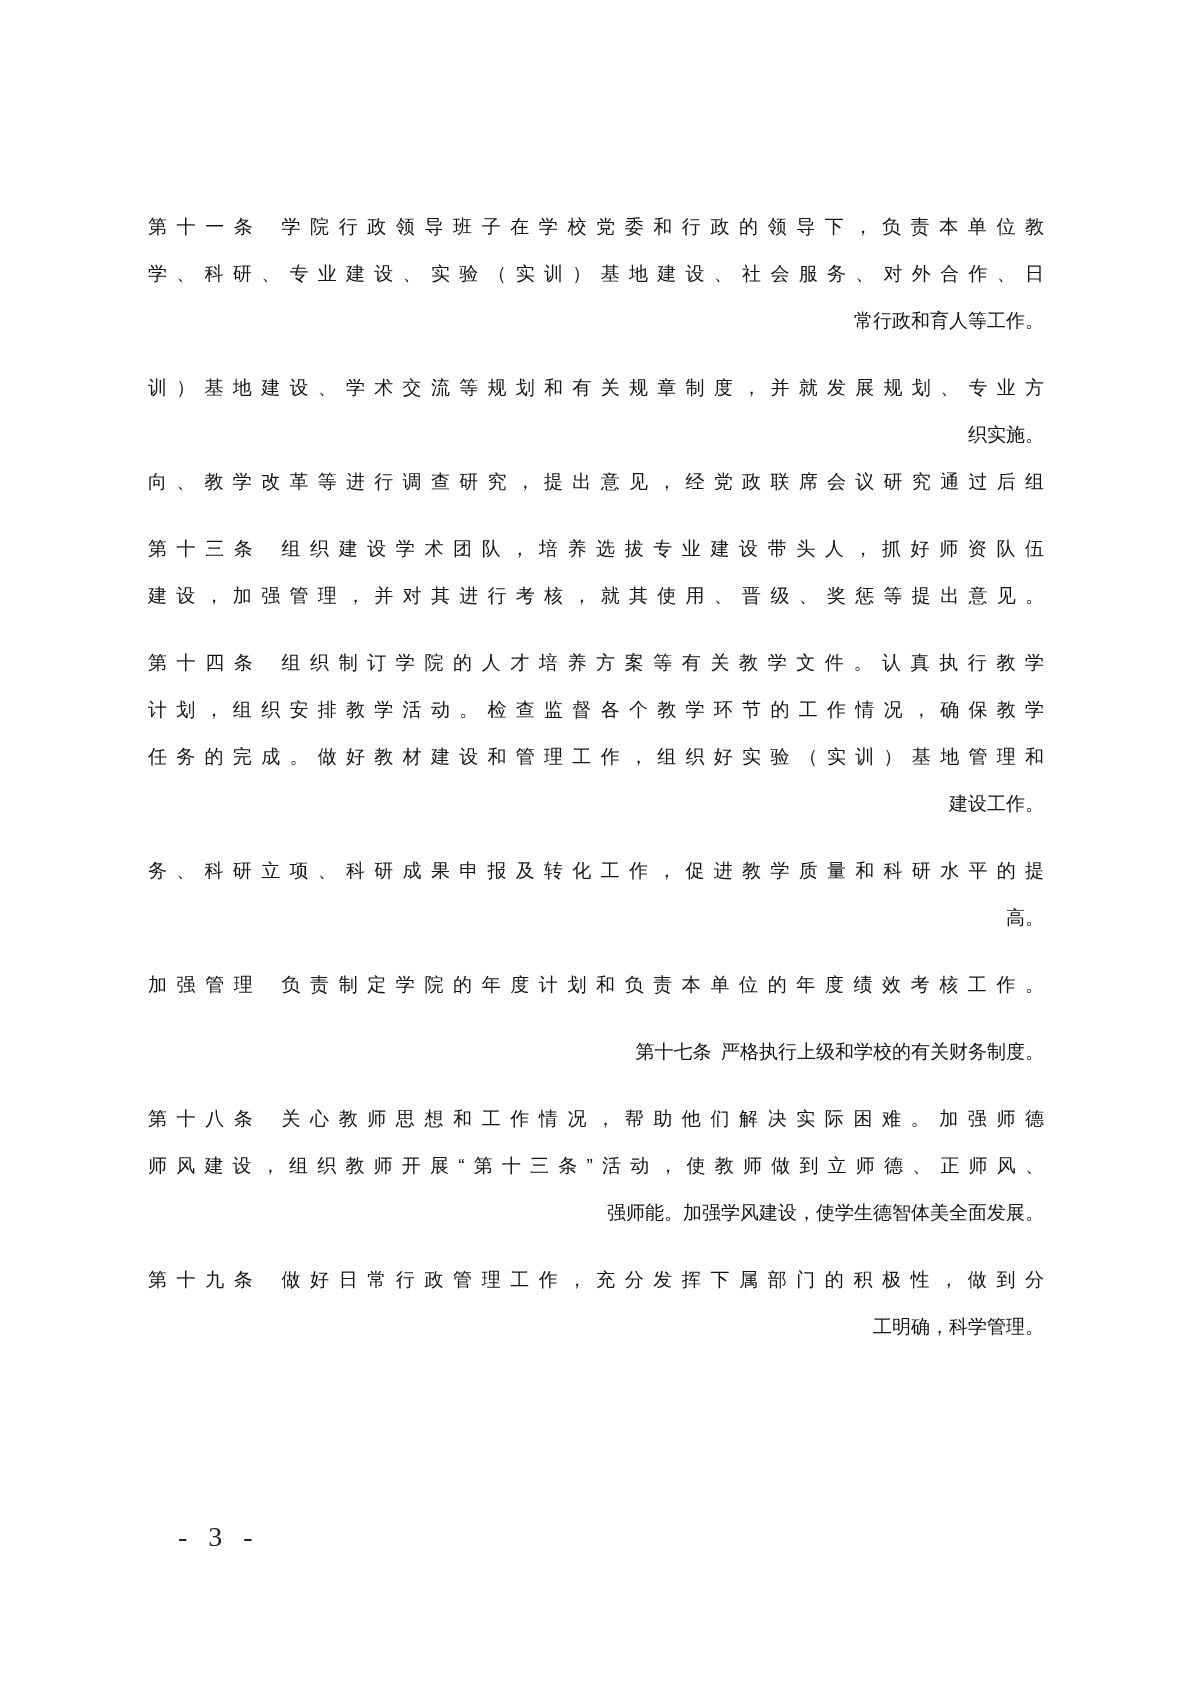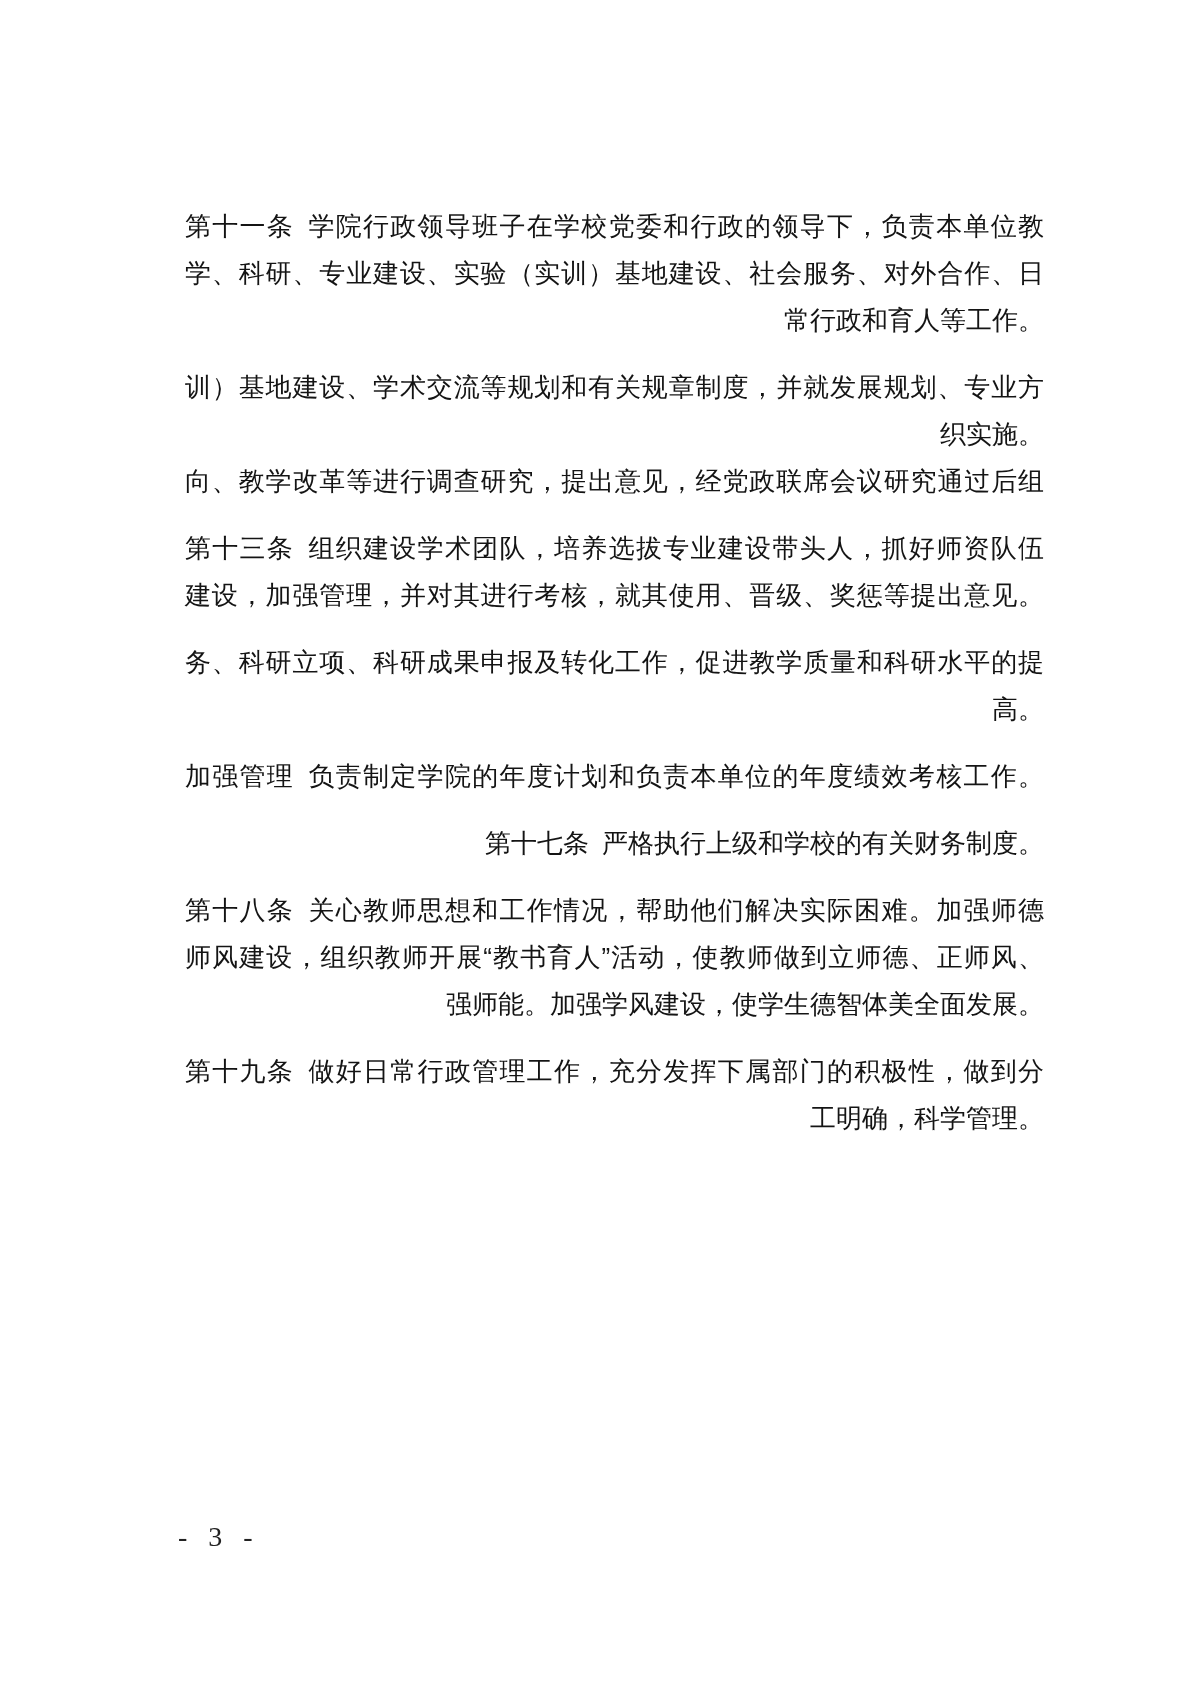--- a/index.html
+++ b/index.html
@@ -13,26 +13,25 @@
     color: #141414;
   }
   .content {
     position: absolute;
     left: 148px;
     top: 203px;
     width: 896px;
   }
   .para { margin: 0 0 20px 0; }
   .line {
-    font-size: 26px;
+    font-size: 19px;
     line-height: 47px;
     height: 47px;
     white-space: pre-wrap;
     color: #141414;
-    margin-left: 37px;
   }
   .j { text-align: justify; text-align-last: justify; }
   .l { text-align: right; }
   .pagenum {
     position: absolute;
     left: 178px;
     top: 1520px;
     font-family: "Liberation Serif", serif;
     font-size: 28px;
     line-height: 34px;
@@ -57,37 +56,43 @@
       <div class="line j">训）基地建设、学术交流等规划和有关规章制度，并就发展规划、专业方</div>
       <div class="line l">织实施。</div>
       <div class="line j">向、教学改革等进行调查研究，提出意见，经党政联席会议研究通过后组</div>
     </div>
 
     <div class="para">
       <div class="line j">第十三条 组织建设学术团队，培养选拔专业建设带头人，抓好师资队伍</div>
       <div class="line j">建设，加强管理，并对其进行考核，就其使用、晋级、奖惩等提出意见。</div>
     </div>
 
+    <div class="para">
+      <div class="line j">第十四条 组织制订学院的人才培养方案等有关教学文件。认真执行教学</div>
+      <div class="line j">计划，组织安排教学活动。检查监督各个教学环节的工作情况，确保教学</div>
+      <div class="line j">任务的完成。做好教材建设和管理工作，组织好实验（实训）基地管理和</div>
+      <div class="line l">建设工作。</div>
+    </div>
 
     <div class="para">
       <div class="line j">务、科研立项、科研成果申报及转化工作，促进教学质量和科研水平的提</div>
       <div class="line l">高。</div>
     </div>
 
     <div class="para">
       <div class="line j">加强管理 负责制定学院的年度计划和负责本单位的年度绩效考核工作。</div>
     </div>
 
     <div class="para">
       <div class="line l">第十七条 严格执行上级和学校的有关财务制度。</div>
     </div>
 
     <div class="para">
       <div class="line j">第十八条 关心教师思想和工作情况，帮助他们解决实际困难。加强师德</div>
-      <div class="line j">师风建设，组织教师开展“教书育人”活动，使教师做到立师德、正师风、</div>
+      <div class="line j">师风建设，组织教师开展“第十三条”活动，使教师做到立师德、正师风、</div>
       <div class="line l">强师能。加强学风建设，使学生德智体美全面发展。</div>
     </div>
 
     <div class="para">
       <div class="line j">第十九条 做好日常行政管理工作，充分发挥下属部门的积极性，做到分</div>
       <div class="line l">工明确，科学管理。</div>
     </div>
 
   </div>
 

